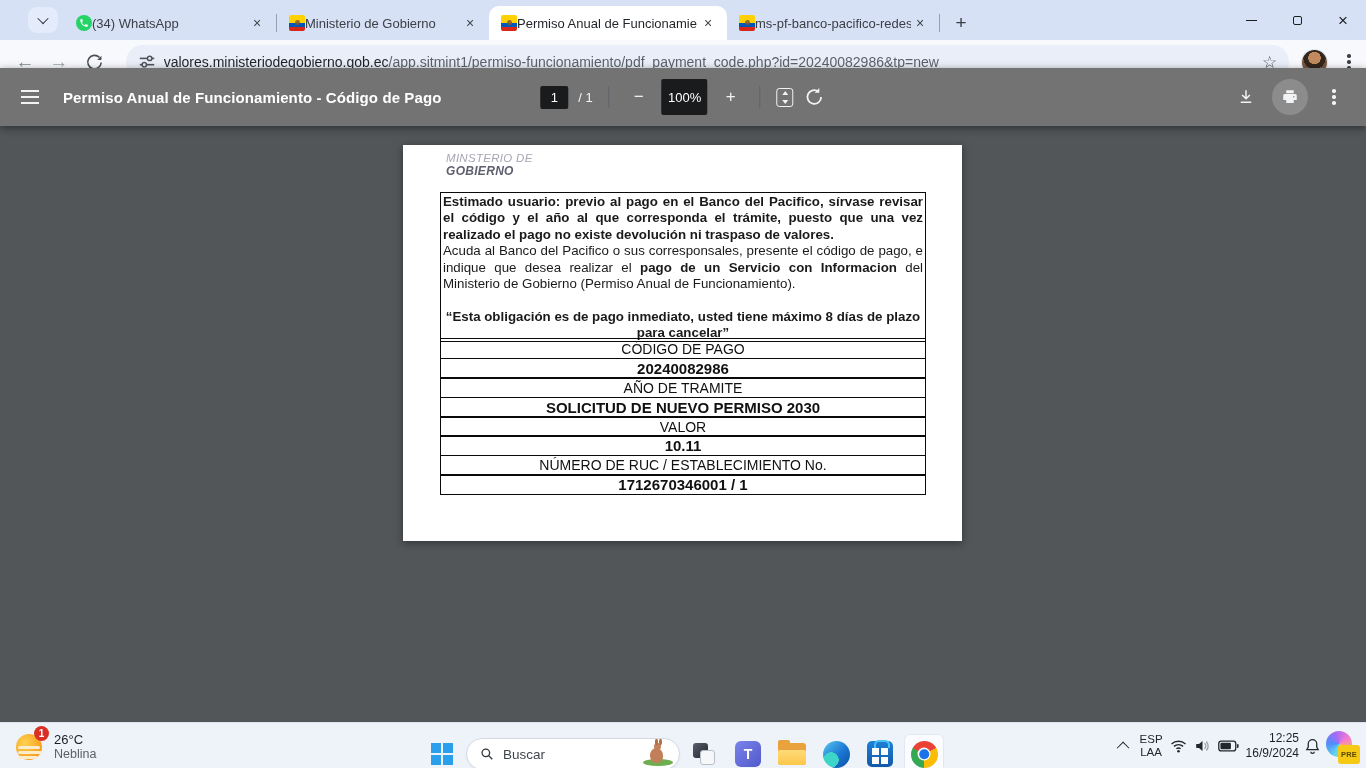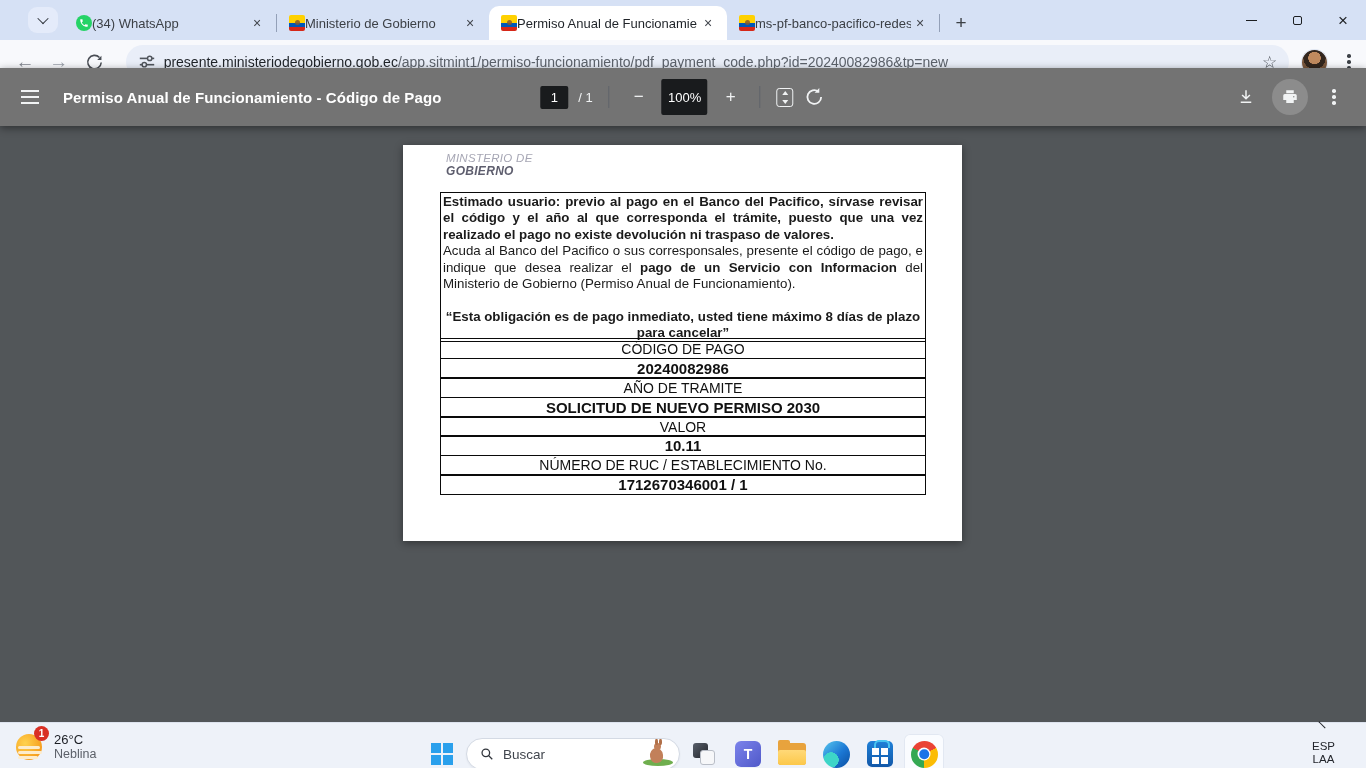--- a/index.html
+++ b/index.html
@@ -114,21 +114,21 @@
   .folder .back { position:absolute; inset:0; border-radius:3px; background:#e8a33d; }
   .folder .tabb { position:absolute; left:0; top:-3px; width:12px; height:6px; border-radius:2px 2px 0 0; background:#e8a33d; }
   .folder .front { position:absolute; left:0; bottom:0; width:28px; height:15px; border-radius:2px 2px 3px 3px; background:linear-gradient(180deg,#ffd978,#fcc84a); }
   .edge-circle { width:27px; height:27px; border-radius:50%; background:radial-gradient(circle at 30% 70%, #3dd5c8 0 28%, transparent 29%), linear-gradient(135deg,#57c7ee 0%,#1b77d4 55%,#0b4fa0 100%); }
   .store-bag { width:26px; height:26px; border-radius:5px; background:linear-gradient(180deg,#1e80d8,#1258a8); position:relative; display:grid; place-content:center; grid-template-columns:7px 7px; grid-template-rows:7px 7px; gap:2px; padding-top:3px; }
   .store-bag i { background:#fff; }
   .store-bag::before { content:""; position:absolute; top:-1px; left:7px; width:12px; height:6px; border:2px solid #46c3f0; border-bottom:none; border-radius:5px 5px 0 0; }
   .chrome-logo { width:27px; height:27px; border-radius:50%; background:conic-gradient(from 60deg, #fbbc05 0 120deg, #34a853 120deg 240deg, #ea4335 240deg 360deg); position:relative; }
   .chrome-logo::before { content:""; position:absolute; left:50%; top:50%; transform:translate(-50%,-50%); width:13px; height:13px; border-radius:50%; background:#fff; }
   .chrome-logo::after { content:""; position:absolute; left:50%; top:50%; transform:translate(-50%,-50%); width:9.5px; height:9.5px; border-radius:50%; background:#1a73e8; }
-  .tb-tray { position:absolute; right:6px; top:0; height:46px; display:flex; align-items:center; gap:16px;flex-direction:column; }
+  .tb-tray { position:absolute; right:6px; top:0; height:46px; display:flex; align-items:center; gap:5px; }
   .tray-chev { width:9px; height:9px; border-left:1.7px solid #23262c; border-top:1.7px solid #23262c; transform:rotate(45deg) translate(0,2px); margin:0 6px; cursor:pointer; }
   .tray-lang { font-size:11.5px; color:#23262c; text-align:center; line-height:13px; cursor:pointer; }
   .tray-group { display:flex; align-items:center; gap:7px; padding:0 2px; cursor:pointer; }
   .tray-clock { text-align:right; font-size:12px; color:#1d2027; line-height:15px; cursor:pointer; }
   .copilot { position:relative; width:30px; height:30px; margin-right:4px; cursor:pointer; }
   .copilot .orb { width:26px; height:26px; border-radius:50%; background:conic-gradient(from 200deg,#62d6f0,#4f8df9,#a76bf5,#f57ad0,#f5b56a,#62d6f0); }
   .copilot .badge { position:absolute; right:-4px; bottom:-3px; background:#f6c915; color:#5a4500; font-size:7.5px; font-weight:700; border-radius:3px; padding:5px 3px; letter-spacing:.2px; }
   .bell-ic, .tray-svg { display:block; }
 </style>
 </head>
@@ -206,21 +206,21 @@
   </div>
   <div class="omnibox">
     <svg class="site-info" viewBox="0 0 20 20">
       <g stroke="#50555c" stroke-width="1.8" fill="none">
           <line x1="2" y1="6" x2="18" y2="6"></line>
           <line x1="2" y1="13" x2="18" y2="13"></line>
         </g>
       <circle cx="13" cy="6" r="2.4" fill="#e9eef8" stroke="#50555c" stroke-width="1.6"></circle>
       <circle cx="7" cy="13" r="2.4" fill="#e9eef8" stroke="#50555c" stroke-width="1.6"></circle>
     </svg>
-    <div class="url"><span class="domain">presente.ministeriodegobierno.gob.ec</span><span class="path">/app.sitmint1/permiso-funcionamiento/pdf_payment_code.php?id=20240082986&amp;tp=new</span></div>
+    <div class="url"><span class="domain">valores.ministeriodegobierno.gob.ec</span><span class="path">/app.sitmint1/permiso-funcionamiento/pdf_payment_code.php?id=20240082986&amp;tp=new</span></div>
     <span class="omni-star">☆</span>
   </div>
   <div class="avatar"></div>
   <div class="menu-dots">
       <div class="dots3"></div>
     </div>
 </div>
 
 <div class="pdfbar">
   <div class="pdf-ham">

